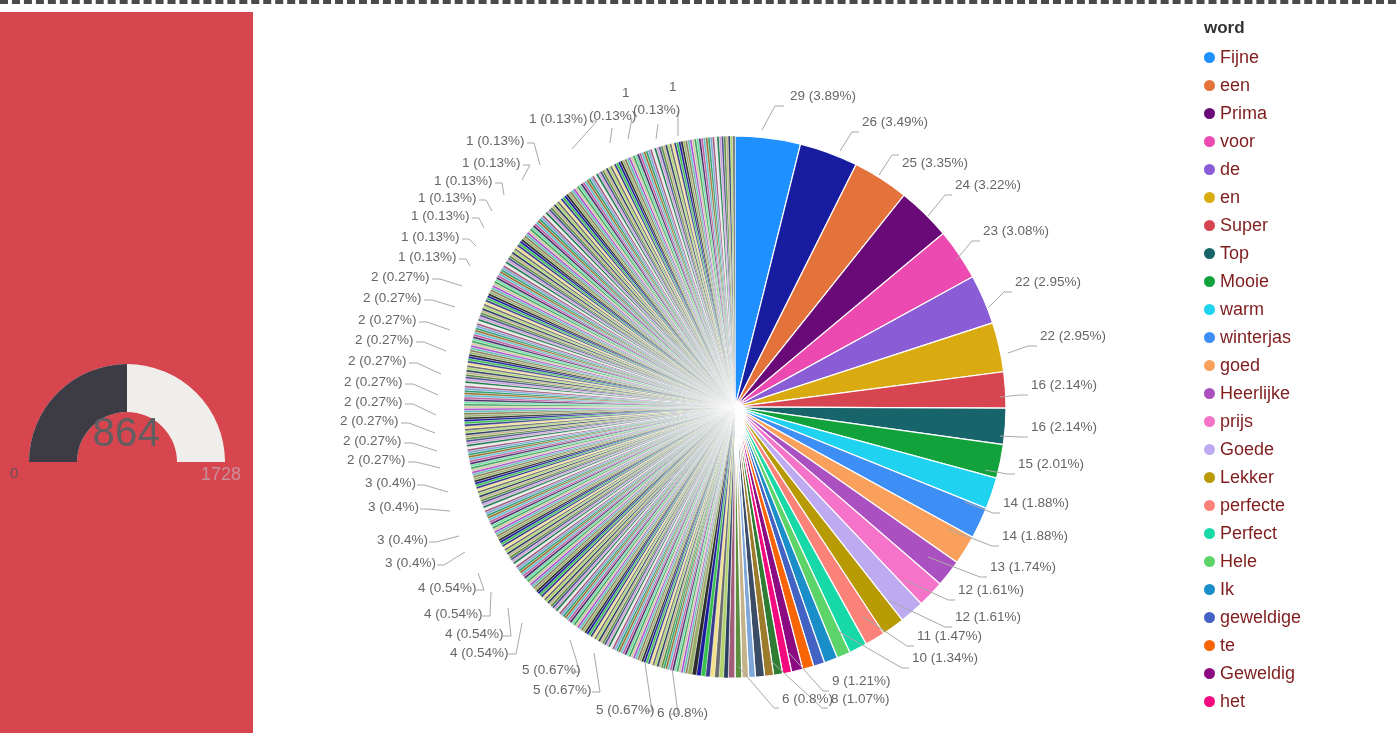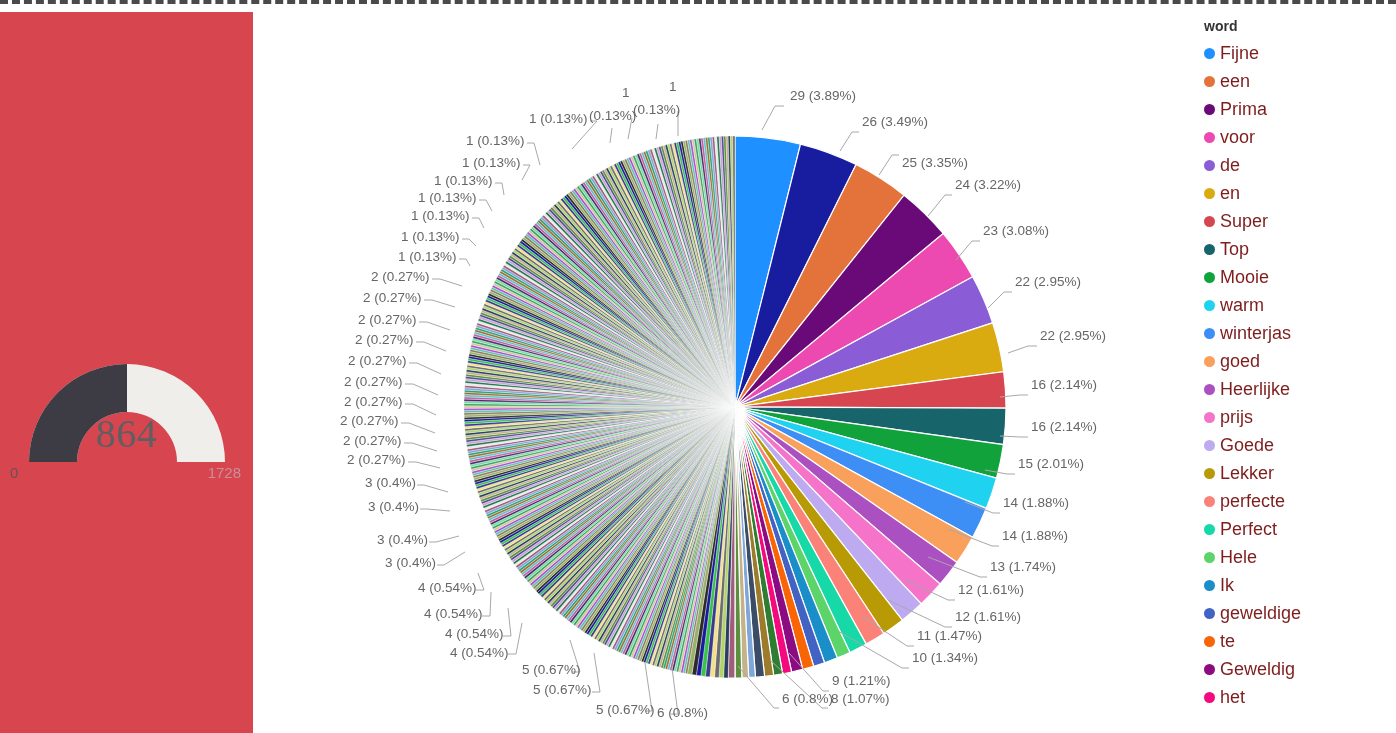--- a/index.html
+++ b/index.html
@@ -31,32 +31,31 @@
   }
   #gauge-svg { display: block; margin: 0 auto; }
   #gauge-value {
     position: absolute;
     left: 0; top: 398px;
     width: 253px;
     text-align: center;
     font-size: 40px;
     color: #5f5f62;
     letter-spacing: 0.5px;
-    font-family: Liberation Serif, serif;
   }
   #gauge-min {
     position: absolute;
     left: 10px; top: 452px;
     font-size: 15px;
     color: #6a5057;
   }
   #gauge-max {
     position: absolute;
     right: 12px; top: 452px;
-    font-size: 15px;
+    font-size: 18px;
     color: #c9909a;
   }
 
   
   #pie-area {
     position: absolute;
     left: 253px; top: 4px;
     width: 940px; height: 729px;
     background: #ffffff;
     overflow: hidden;
@@ -74,21 +73,21 @@
   
   #legend {
     position: absolute;
     left: 1196px; top: 4px;
     width: 200px; height: 729px;
     background: #ffffff;
     padding-top: 10px;
     overflow: hidden;
   }
   #legend-title {
-    font-size: 14px;
+    font-size: 17px;
     font-weight: bold;
     color: #333333;
     margin: 0 16px 5px 8px;
   }
   .legend-item {
     display: flex;
     align-items: center;
     height: 28px;
     padding-left: 8px;
   }

